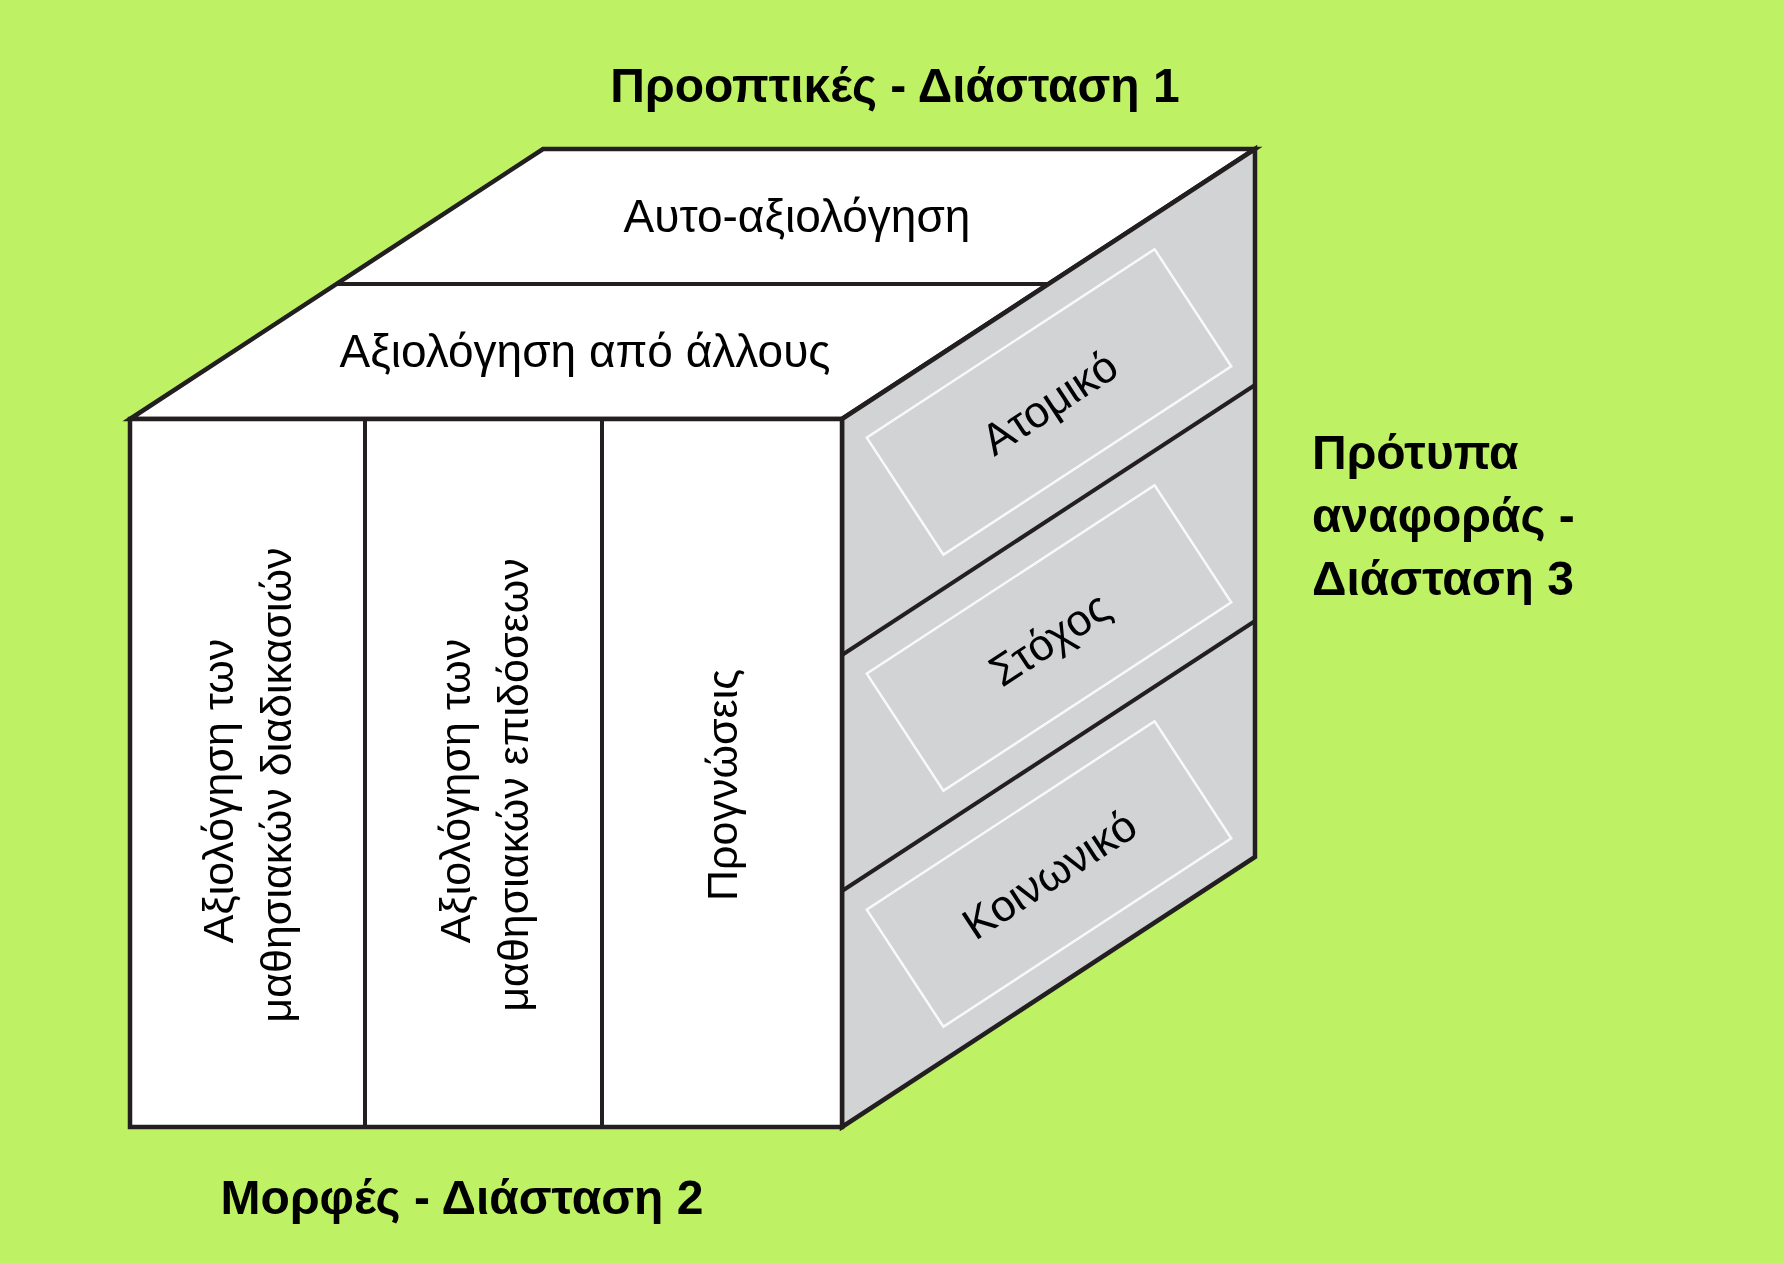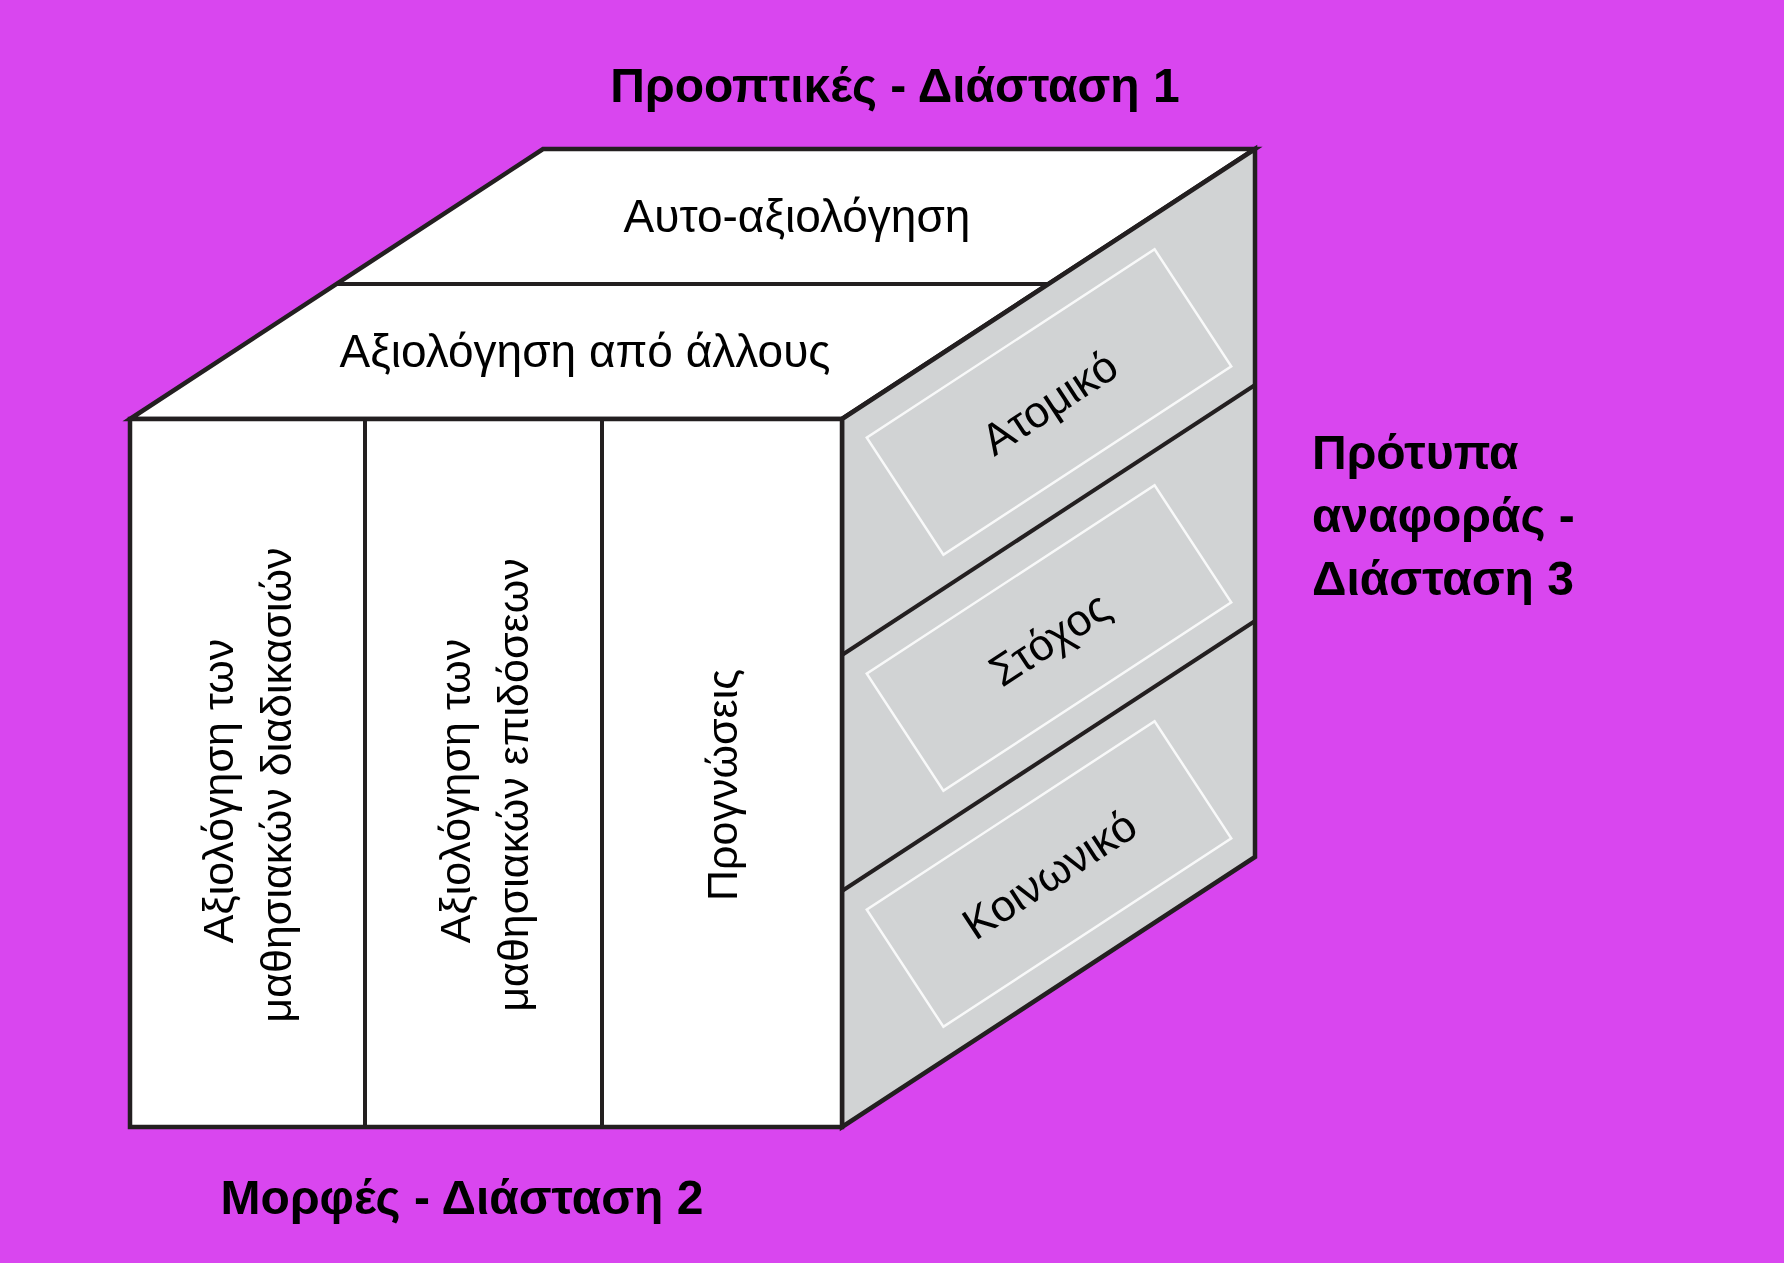--- a/index.html
+++ b/index.html
@@ -4,21 +4,21 @@
 <style>
   html, body {
     margin: 0;
     padding: 0;
     background: #ffffff;
   }
   .stage {
     position: relative;
     width: 1784px;
     height: 1263px;
-    background: #d946ef;
+    background: #bef264;
     font-family: "Liberation Sans", sans-serif;
     overflow: hidden;
     text-align: right;
   }
   svg { display: block; }
   .front-face   { fill: #ffffff; stroke: #231f20; stroke-width: 4.5; }
   .top-face     { fill: #ffffff; stroke: #231f20; stroke-width: 4.5; }
   .side-face    { fill: #d1d3d4; stroke: #231f20; stroke-width: 4.5; }
   .divider      { stroke: #231f20; stroke-width: 4; fill: none; }
   .ghost-box    { fill: none; stroke: #ffffff; stroke-width: 2.5; opacity: 0.85; }

